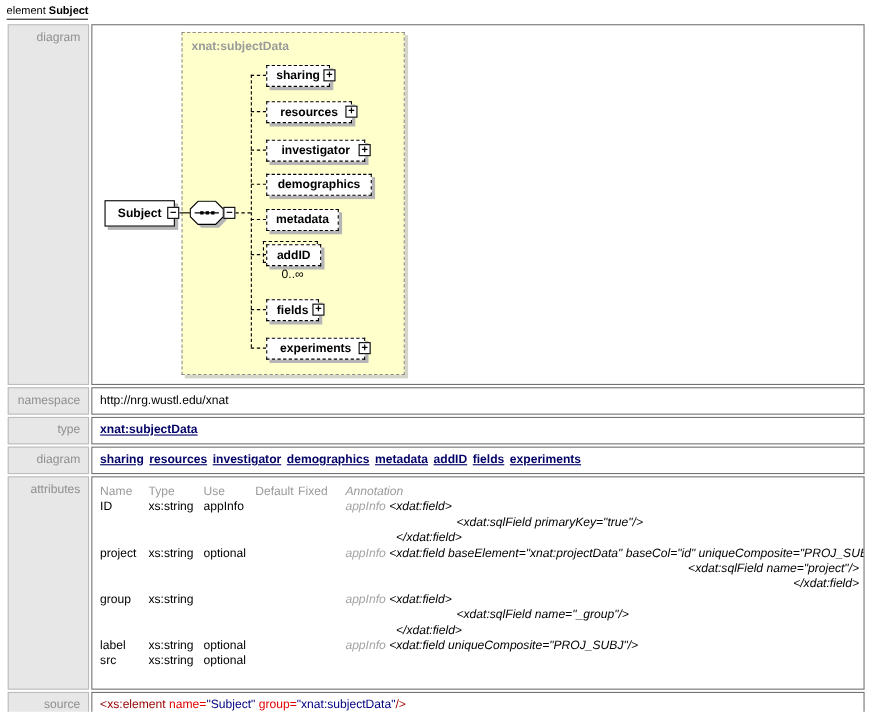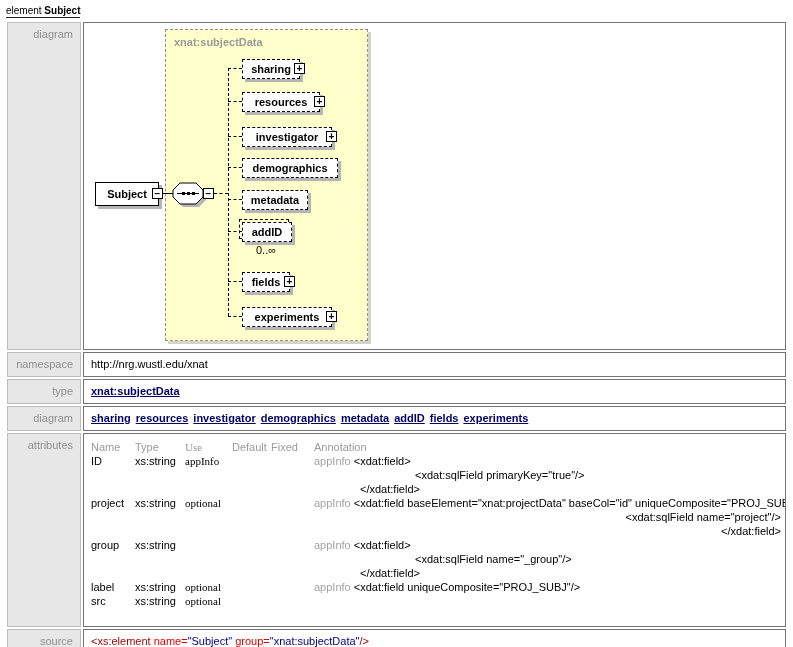--- a/index.html
+++ b/index.html
@@ -35,22 +35,22 @@
   
   .cell-single{height:13px;overflow:hidden;}
   a.doclink{color:#000066;font-weight:bold;text-decoration:underline;cursor:pointer;}
   .children-links a{margin-right:5px;}
 
   
   .cell-attrs{height:170px;padding:6px 4px 16px 4px;position:relative;overflow:hidden;}
   .ahead,.arow{position:relative;line-height:14px;}
   .ahead{height:14px;color:#9a9a9a;}
   .c{position:absolute;top:0;white-space:nowrap;}
-  .cn{left:3px;}  .ct{left:47px;} .cu{left:97px;font-family:Liberation Serif, serif;} .cd{left:144px;} .cf{left:183px;}
-  .ca{left:226px;right:0;}
+  .cn{left:3px;}  .ct{left:47px;} .cu{left:97px;} .cd{left:144px;} .cf{left:183px;}
+  .ca{left:226px;right:0;font-style:italic;}
   .ann .aline{line-height:14px;white-space:nowrap;}
   .ind-sql{padding-left:101px;}
   .ind-close{padding-left:46px;}
   .appinfo{color:#a3a3a3;}
   .xml{color:#000;}
 
   
   .cell-source{height:13px;white-space:nowrap;overflow:hidden;}
   .src-tag{color:#990000;}
   .src-attr{color:#e00000;}

